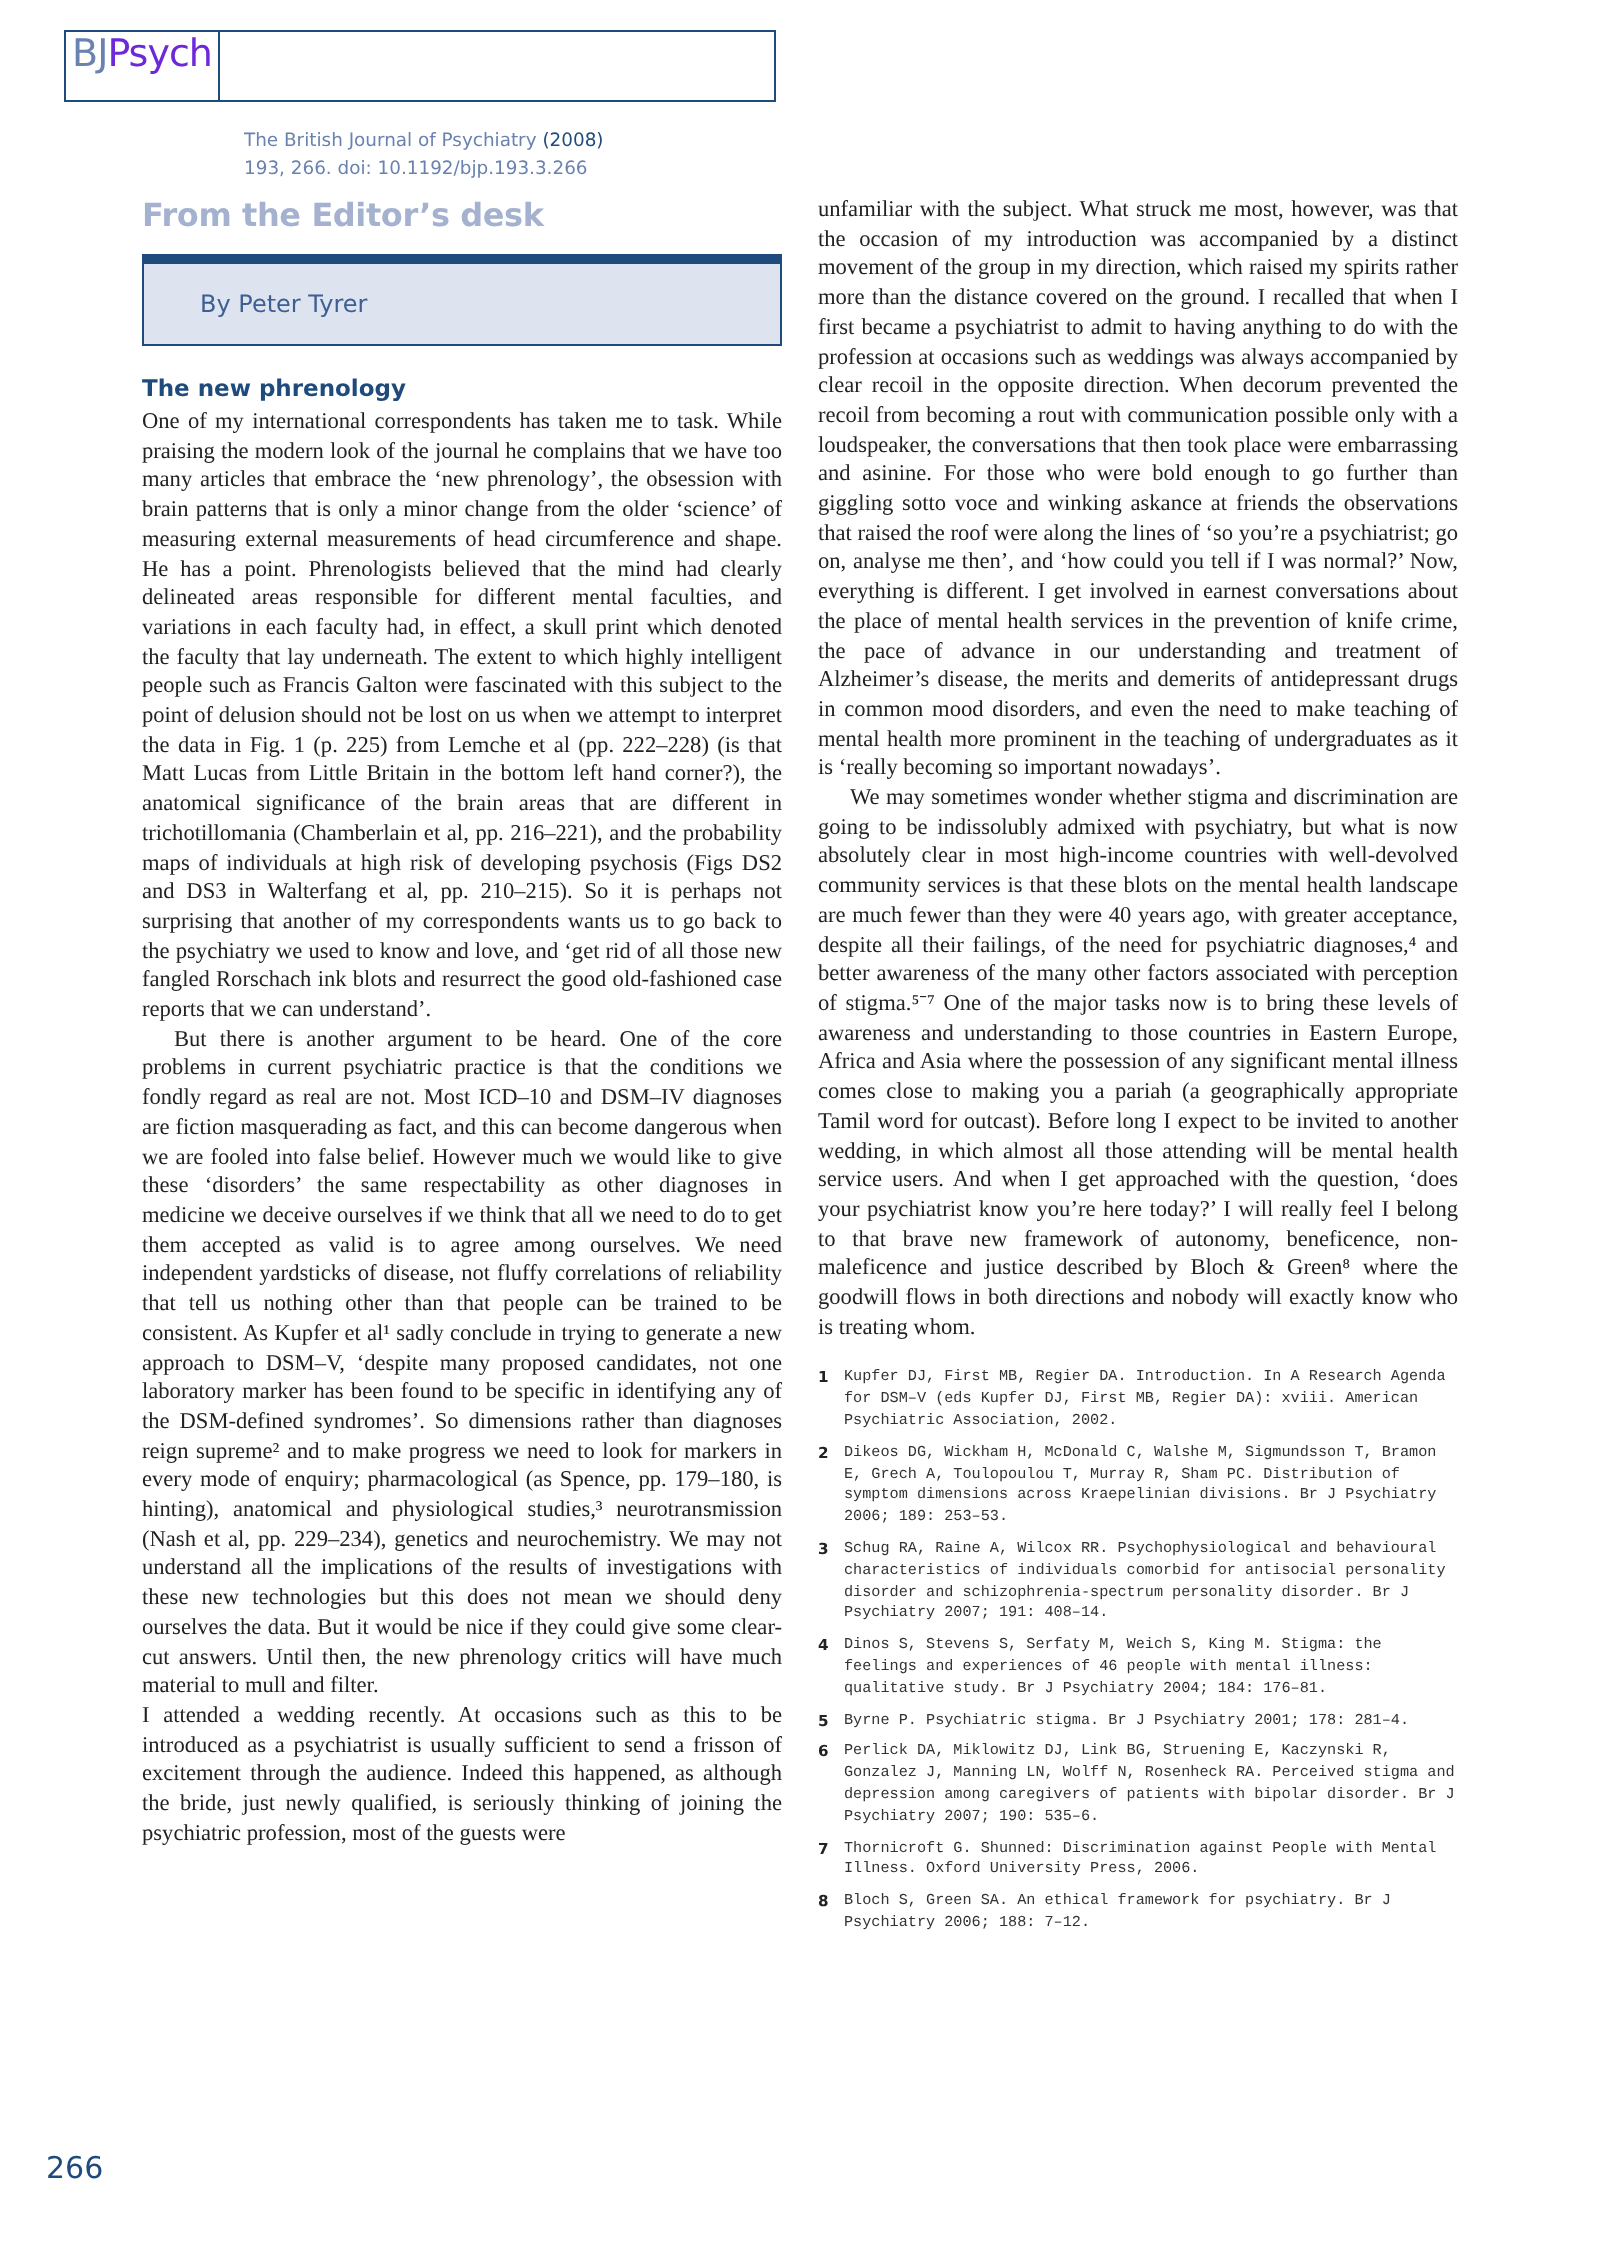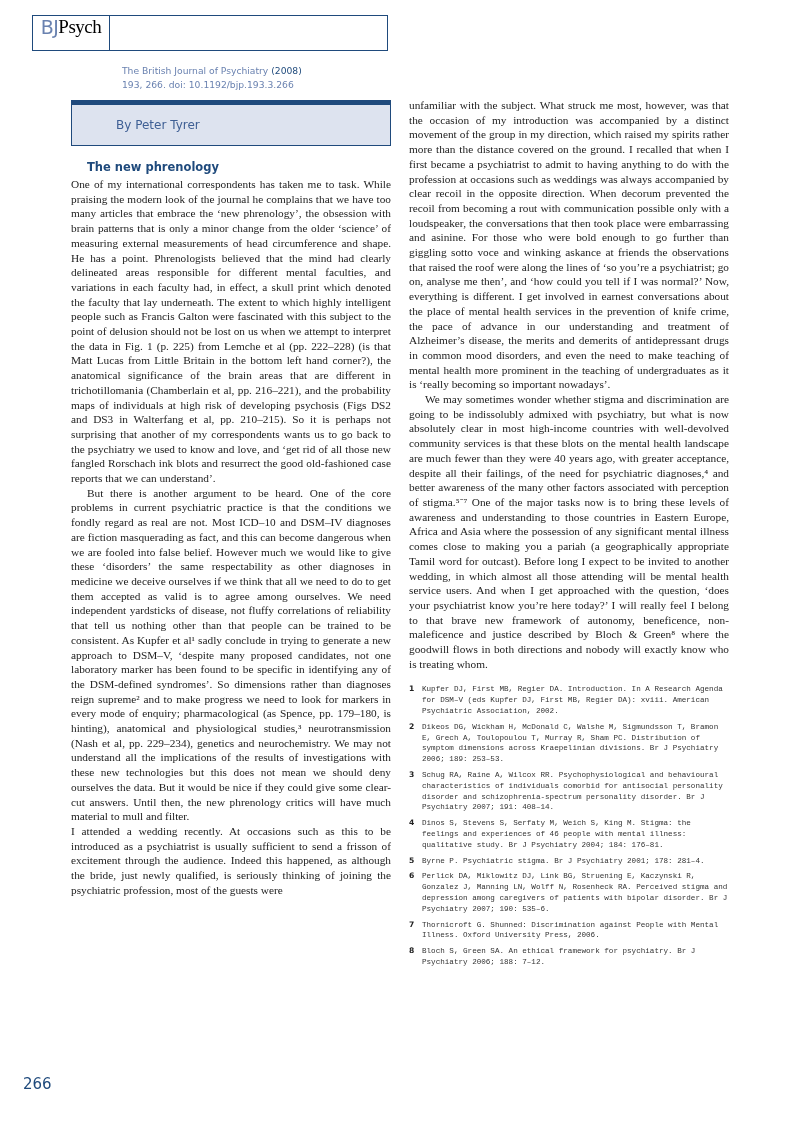--- a/index.html
+++ b/index.html
@@ -8,46 +8,46 @@
   .header-box {
     position: absolute; left: 32px; top: 15px; width: 356px; height: 36px;
     border: 1px solid #1f4a7c; display: flex; box-sizing: border-box;
   }
   .logo {
     width: 76px; border-right: 1px solid #1f4a7c; display: flex;
     align-items: flex-start; justify-content: center;
     font-family: "DejaVu Sans", sans-serif; font-size: 19px; letter-spacing: -0.5px;
   }
   .logo .bj { color: #6a82b0; }
-  .logo .psych { color: #000000; font-family: Liberation Serif, serif; }
+  .logo .psych { color: #6d28d9; }
   .journal-info {
     padding: 4px 0 0 12px; font-family: "DejaVu Sans", sans-serif;
     font-size: 9.2px; color: #6a82b0; line-height: 14px; margin-top: 44px;
   }
   .journal-info .year { color: #1f4a7c; }
 
   .col-left { position: absolute; left: 71px; top: 98px; width: 320px; }
   .col-right { position: absolute; left: 409px; top: 98px; width: 320px; }
 
   .section-title {
     font-family: "DejaVu Sans", sans-serif; font-weight: bold;
     font-size: 16px; color: #a4b2cf; margin: 0; height: 27px; letter-spacing: -0.2px;
   }
   .author-box {
     margin-top: 2px; background: #dde3ef; border: 1px solid #1f4a7c;
     border-top: 5px solid #1f4a7c; height: 40px; box-sizing: content-box;
     display: flex; align-items: center;
   }
   .author-box span {
-    padding-left: 44px; font-family: "DejaVu Sans", sans-serif;
+    padding-left: 28px; font-family: "DejaVu Sans", sans-serif;
     font-size: 12px; color: #3e5f94;
   }
   .subhead {
     font-family: "DejaVu Sans", sans-serif; font-weight: bold;
-    font-size: 11.5px; color: #1f4a7c; margin: 14px 0 3px 16px;
+    font-size: 11.5px; color: #1f4a7c; margin: 14px 0 3px 0;
   }
   .subhead.second { margin-top: 17px; }
 
   p.body {
     font-family: "Liberation Serif", serif; font-size: 11.3px; line-height: 14.7px;
     color: #222; margin: 0; text-align: justify; hyphens: manual;
   }
   p.body.indent { text-indent: 16px; }
 
   .refs { margin-top: 13px; }
@@ -74,20 +74,21 @@
   <div class="journal-info">
     <div>
       <span>The British Journal of Psychiatry</span>
       <span class="year">(2008)</span>
     </div>
     <div>193, 266. doi: 10.1192/bjp.193.3.266</div>
   </div>
 </div>
 
 <div class="col-left">
+  <h1 class="section-title">From the Editor’s desk</h1>
   <div class="author-box">
     <span>By Peter Tyrer</span>
   </div>
 
   <h2 class="subhead">The new phrenology</h2>
   <p class="body">One of my international correspondents has taken me to task. While praising the modern look of the journal he complains that we have too many articles that embrace the ‘new phrenology’, the obsession with brain patterns that is only a minor change from the older ‘science’ of measuring external measurements of head circumference and shape. He has a point. Phrenologists believed that the mind had clearly delineated areas responsible for different mental faculties, and variations in each faculty had, in effect, a skull print which denoted the faculty that lay underneath. The extent to which highly intelligent people such as Francis Galton were fascinated with this subject to the point of delusion should not be lost on us when we attempt to interpret the data in Fig. 1 (p. 225) from Lemche et al (pp. 222–228) (is that Matt Lucas from Little Britain in the bottom left hand corner?), the anatomical sig­nificance of the brain areas that are different in trichotillomania (Chamberlain et al, pp. 216–221), and the probability maps of individuals at high risk of developing psychosis (Figs DS2 and DS3 in Walterfang et al, pp. 210–215). So it is perhaps not surpris­ing that another of my correspondents wants us to go back to the psychiatry we used to know and love, and ‘get rid of all those new fangled Rorschach ink blots and resurrect the good old-fashioned case reports that we can understand’.</p>
   <p class="body indent">But there is another argument to be heard. One of the core problems in current psychiatric practice is that the conditions we fondly regard as real are not. Most ICD–10 and DSM–IV diagnoses are fiction masquerading as fact, and this can become dangerous when we are fooled into false belief. However much we would like to give these ‘disorders’ the same respectability as other diagnoses in medicine we deceive ourselves if we think that all we need to do to get them accepted as valid is to agree among ourselves. We need independent yardsticks of disease, not fluffy correlations of reliability that tell us nothing other than that people can be trained to be consistent. As Kupfer et al¹ sadly conclude in trying to generate a new approach to DSM–V, ‘despite many proposed candidates, not one laboratory marker has been found to be specific in identifying any of the DSM-defined syndromes’. So dimensions rather than diagnoses reign supreme² and to make progress we need to look for markers in every mode of enquiry; pharmacological (as Spence, pp. 179–180, is hinting), anatomical and physiological studies,³ neurotransmission (Nash et al, pp. 229–234), genetics and neurochemistry. We may not under­stand all the implications of the results of investigations with these new technologies but this does not mean we should deny ourselves the data. But it would be nice if they could give some clear-cut answers. Until then, the new phrenology critics will have much material to mull and filter.</p>
 
   <p class="body">I attended a wedding recently. At occasions such as this to be introduced as a psychiatrist is usually sufficient to send a frisson of excitement through the audience. Indeed this happened, as although the bride, just newly qualified, is seriously thinking of joining the psychiatric profession, most of the guests were</p>
 </div>

